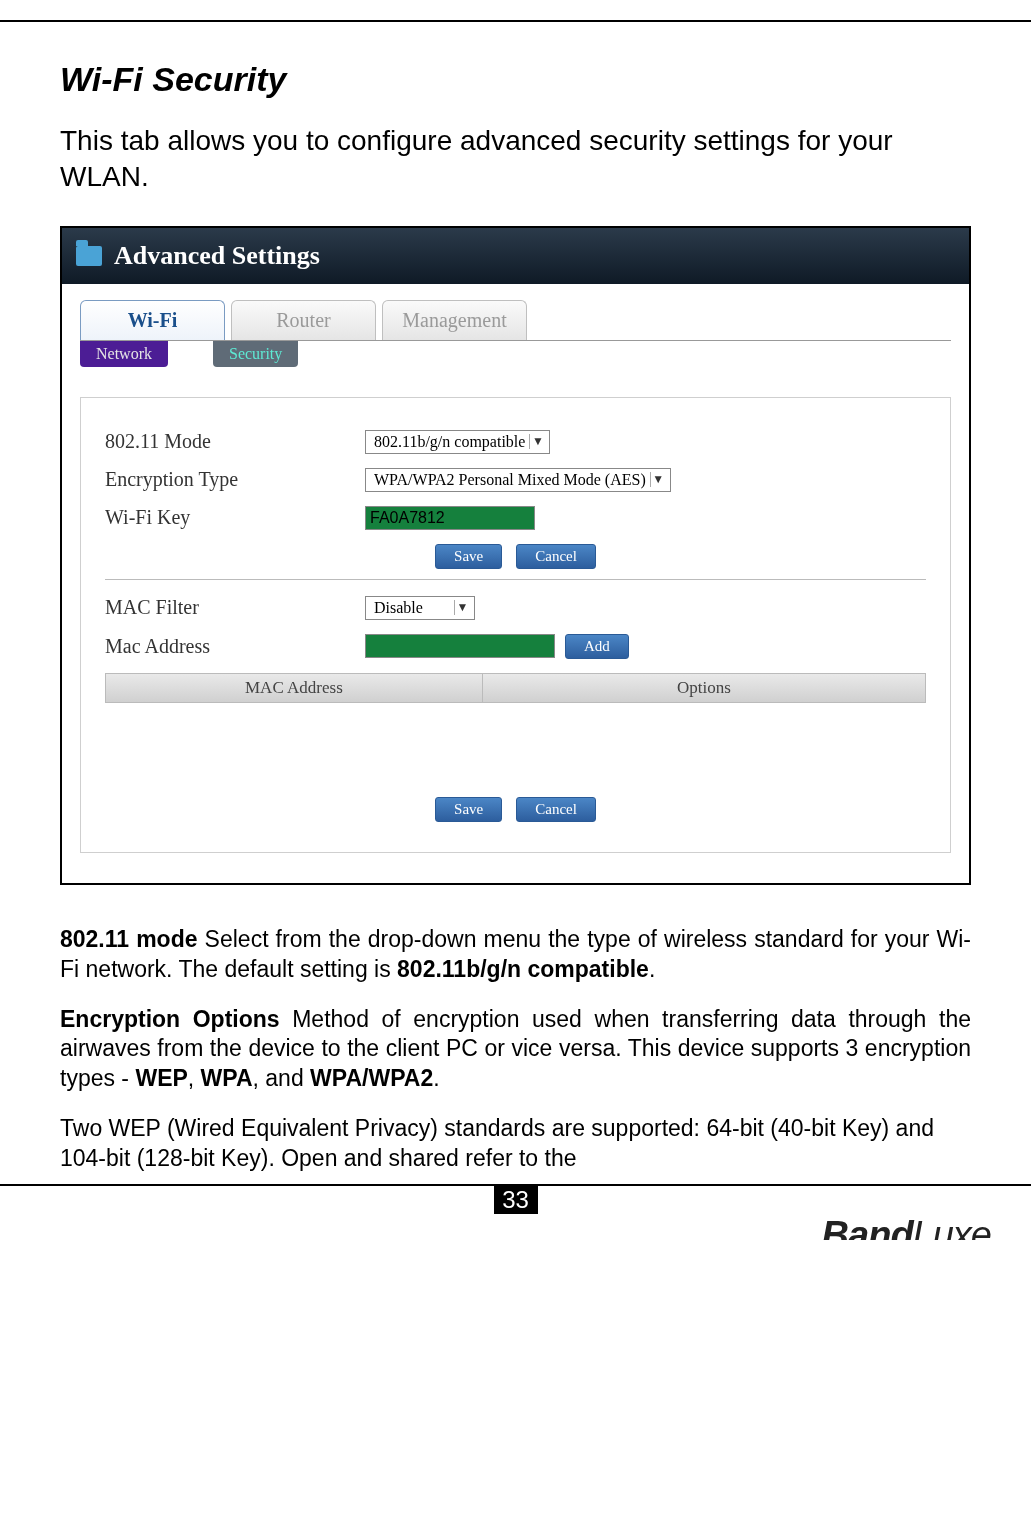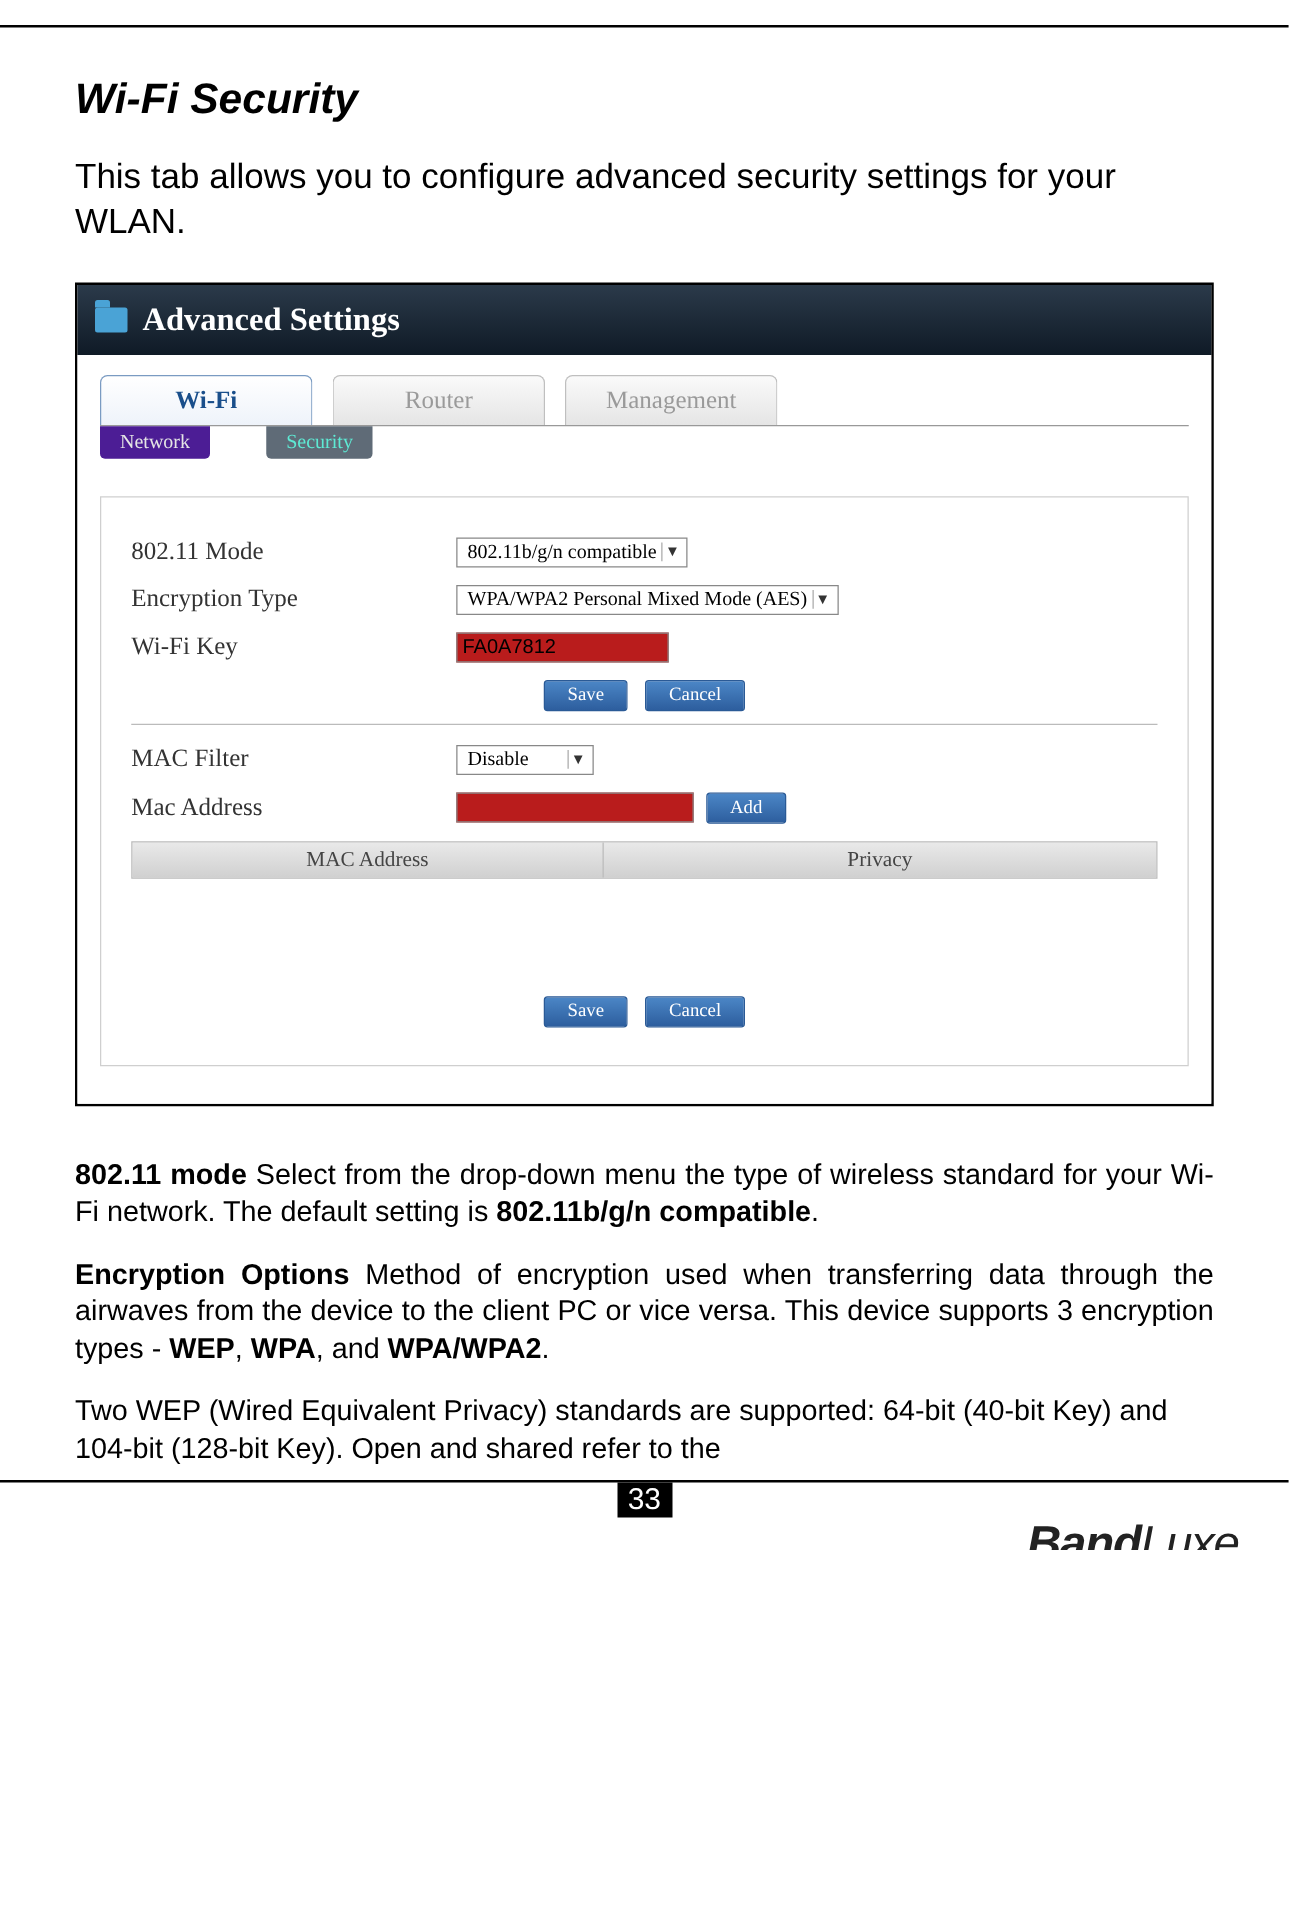--- a/index.html
+++ b/index.html
@@ -59,31 +59,31 @@
   .app-body {
     background: #fff;
     padding: 16px 18px 30px 18px;
   }
   .main-tabs {
     display: flex;
     border-bottom: 1px solid #999;
   }
   .main-tab {
     flex: 0 0 auto;
-    width: 170px;
+    width: 145px;
     text-align: center;
     padding: 8px 0;
     font-family: "Times New Roman", serif;
     font-size: 20px;
     color: #9a9a9a;
     background: linear-gradient(#fafafa,#e5e5e5);
     border: 1px solid #bfbfbf;
     border-bottom: none;
     border-radius: 6px 6px 0 0;
-    margin-right: 16px;
+    margin-right: 6px;
   }
   .main-tab.active {
     color: #1a4f8b;
     font-weight: bold;
     background: linear-gradient(#ffffff,#eef3fa);
     border-color:#7a9bc2;
   }
   .sub-tabs {
     display:flex;
     margin-top: 0;
@@ -131,21 +131,21 @@
   .select-box .caret {
     width:16px; text-align:center;
     border-left:1px solid #aaa;
     font-size:12px; color:#333;
   }
   .text-input {
     border:1px solid #888;
     height:24px;
     font-size:16px;
     padding:0 4px;
-    background:#b91c1c;
+    background:#15803d;
   }
   .btn-row { display:flex; justify-content:center; gap:14px; margin:14px 0 6px 0;}
   .btn {
     background: linear-gradient(#4b86c6,#2d5e9e);
     color:#fff;
     border:1px solid #2a5a96;
     border-radius:3px;
     padding:3px 18px;
     font-size:15px;
     font-family:"Times New Roman",serif;
@@ -255,21 +255,21 @@
             <span class="caret">▼</span>
           </div>
         </div>
         <div class="form-row">
           <div class="form-label">Mac Address</div>
           <input class="text-input" style="width: 190px;" value="">
           <button class="btn" style="margin-left:10px">Add</button>
         </div>
         <div class="table-hdr">
           <div class="col1">MAC Address</div>
-          <div class="col2">Privacy</div>
+          <div class="col2">Options</div>
         </div>
         <div class="table-body"></div>
 
         <div class="btn-row">
           <button class="btn">Save</button>
           <button class="btn">Cancel</button>
         </div>
       </div>
     </div>
   </div>

